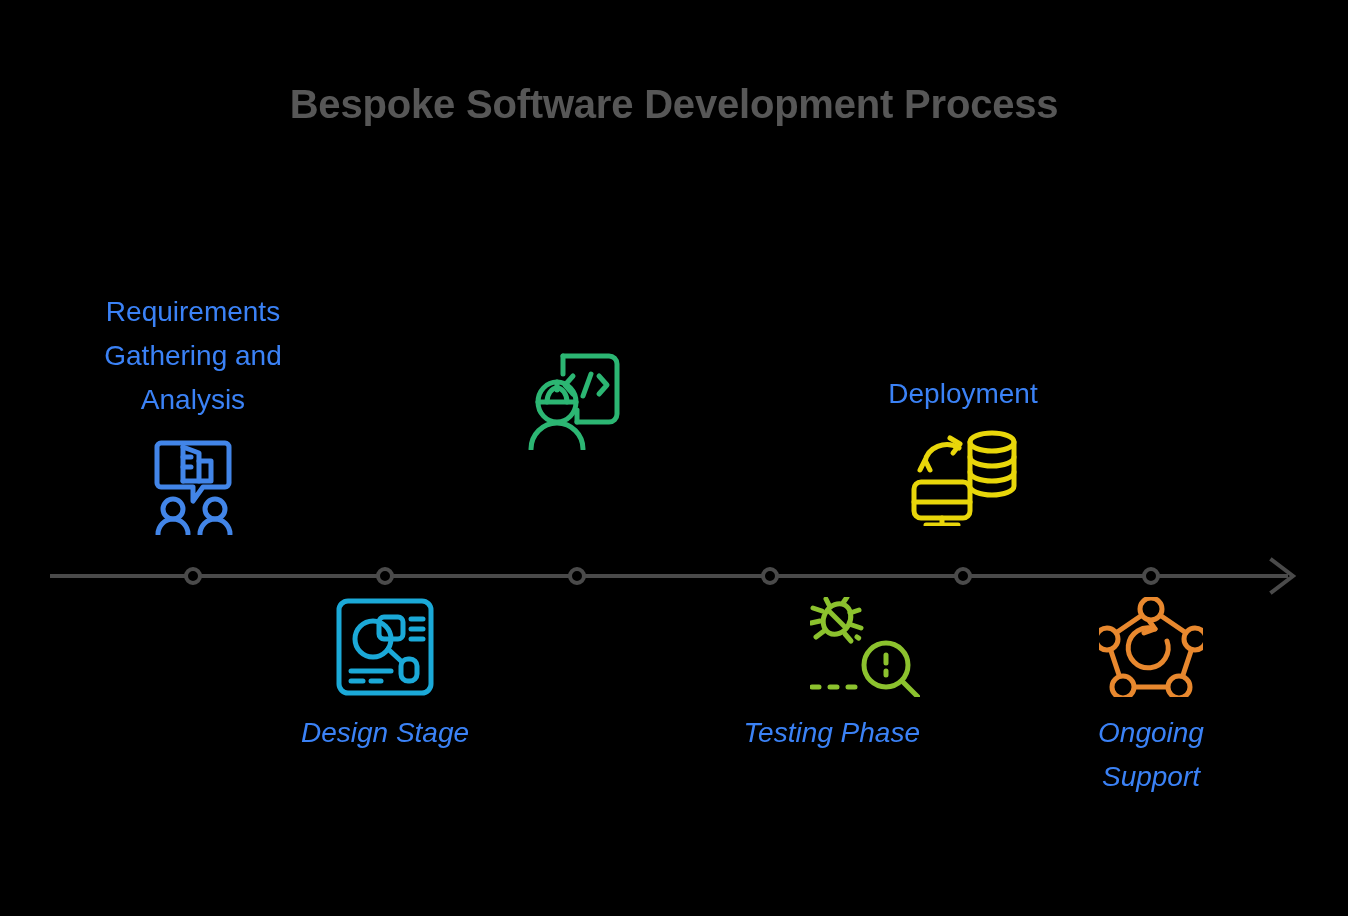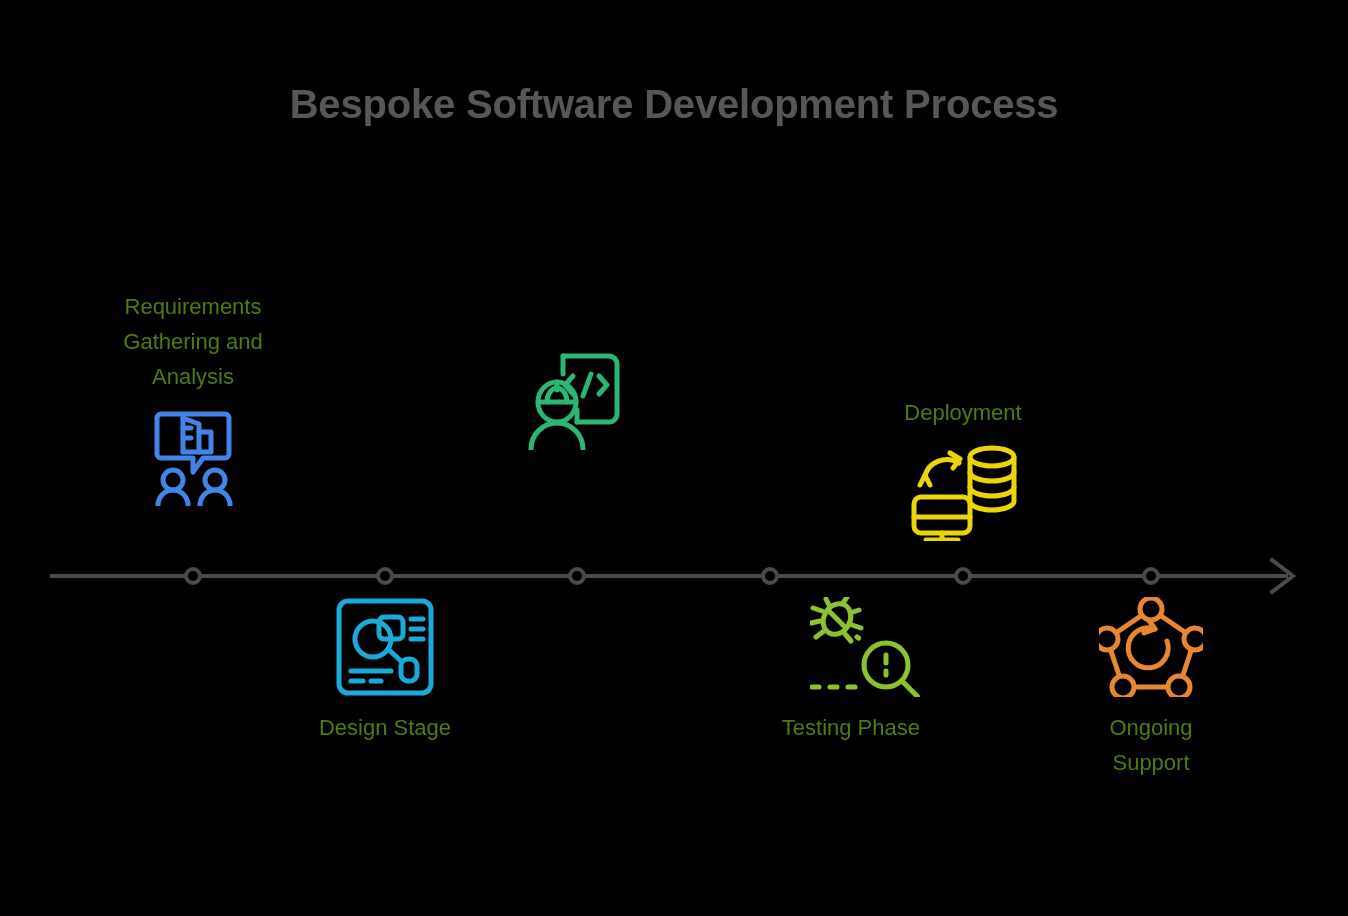--- a/index.html
+++ b/index.html
@@ -39,40 +39,41 @@
     height: 916px;
     pointer-events: none;
   }
   .milestone {
     position: absolute;
     width: 300px;
     margin-left: -150px;
     text-align: center;
   }
   .milestone-label {
-    font-size: 22px;
-    color: #4d7c0f;
+    font-size: 28px;
+    color: #3b82f6;
     line-height: 1.58;
     white-space: pre-line;
   }
   .milestone-icon {
     display: block;
     margin: 0 auto;
   }
   .m-above {
     display: flex;
     flex-direction: column;
     align-items: center;
     justify-content: flex-end;
   }
   .m-below {
     display: flex;
     flex-direction: column;
     align-items: center;
     justify-content: flex-start;
+    font-style: italic;
   }
   .icon-wrap {
     display: block;
     line-height: 0;
   }
   .icon-gap-above { height: 12px; }
   .icon-gap-below { height: 14px; }
 </style>
 </head>
 <body>
@@ -182,21 +183,21 @@
         <circle cx="76" cy="68" r="22"></circle>
         <path d="M92 84 L108 100"></path>
         <path d="M76 58 V66"></path>
         <path d="M76 74 V78"></path>
       </svg>
     </span>
     <div class="icon-gap-below"></div>
     <div class="milestone-label">Testing Phase</div>
   </div>
 
-  <div class="milestone m-above" style="left:963px; top:396px;">
+  <div class="milestone m-above" style="left:963px; top:372px;">
     <div class="milestone-label">Deployment</div>
     <div class="icon-gap-above"></div>
     <span class="icon-wrap">
       <svg class="milestone-icon" width="110" height="98" viewBox="0 0 110 98" fill="none" stroke="#e8d60a" stroke-width="5" stroke-linecap="round" stroke-linejoin="round">
 
         <ellipse cx="84" cy="14" rx="22" ry="9"></ellipse>
         <path d="M62 14 V58 a22 9 0 0 0 44 0 V14"></path>
         <path d="M62 29 a22 9 0 0 0 44 0"></path>
         <path d="M62 44 a22 9 0 0 0 44 0"></path>
 

